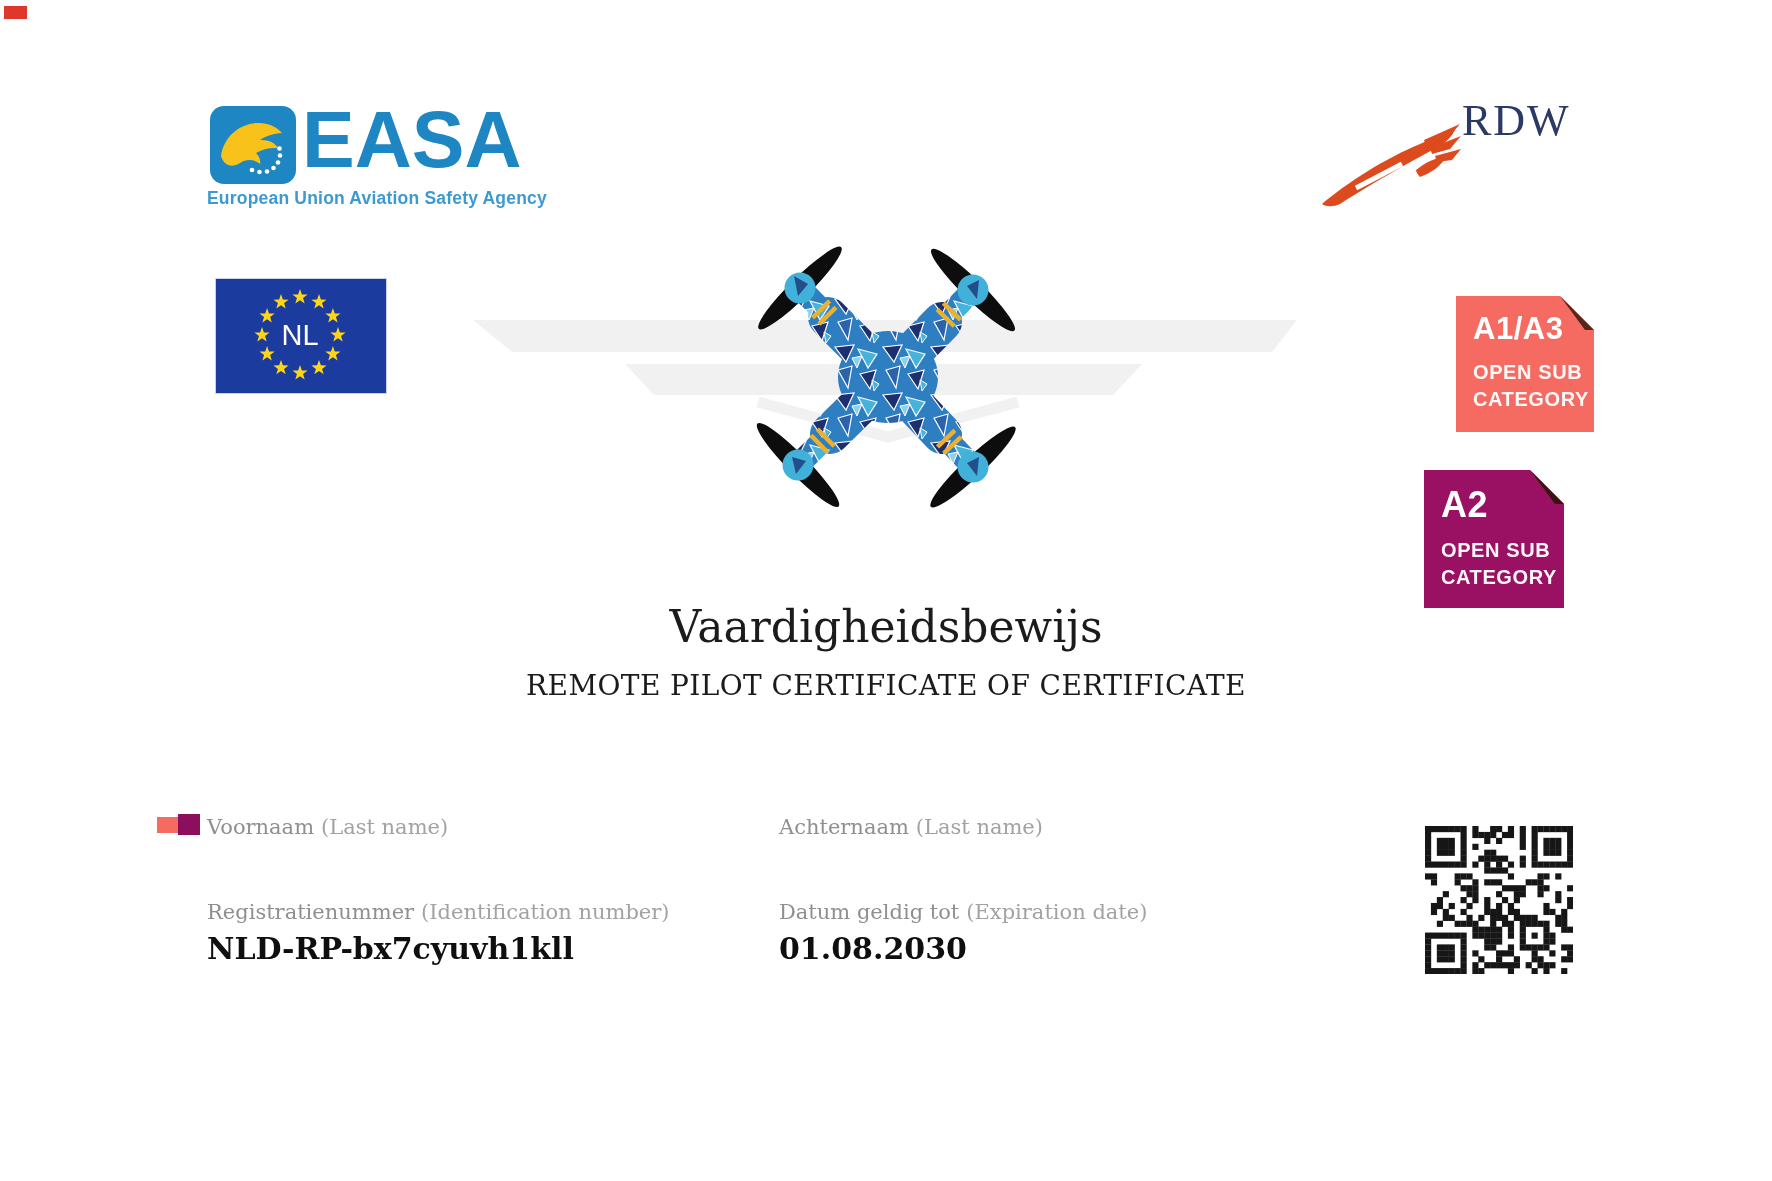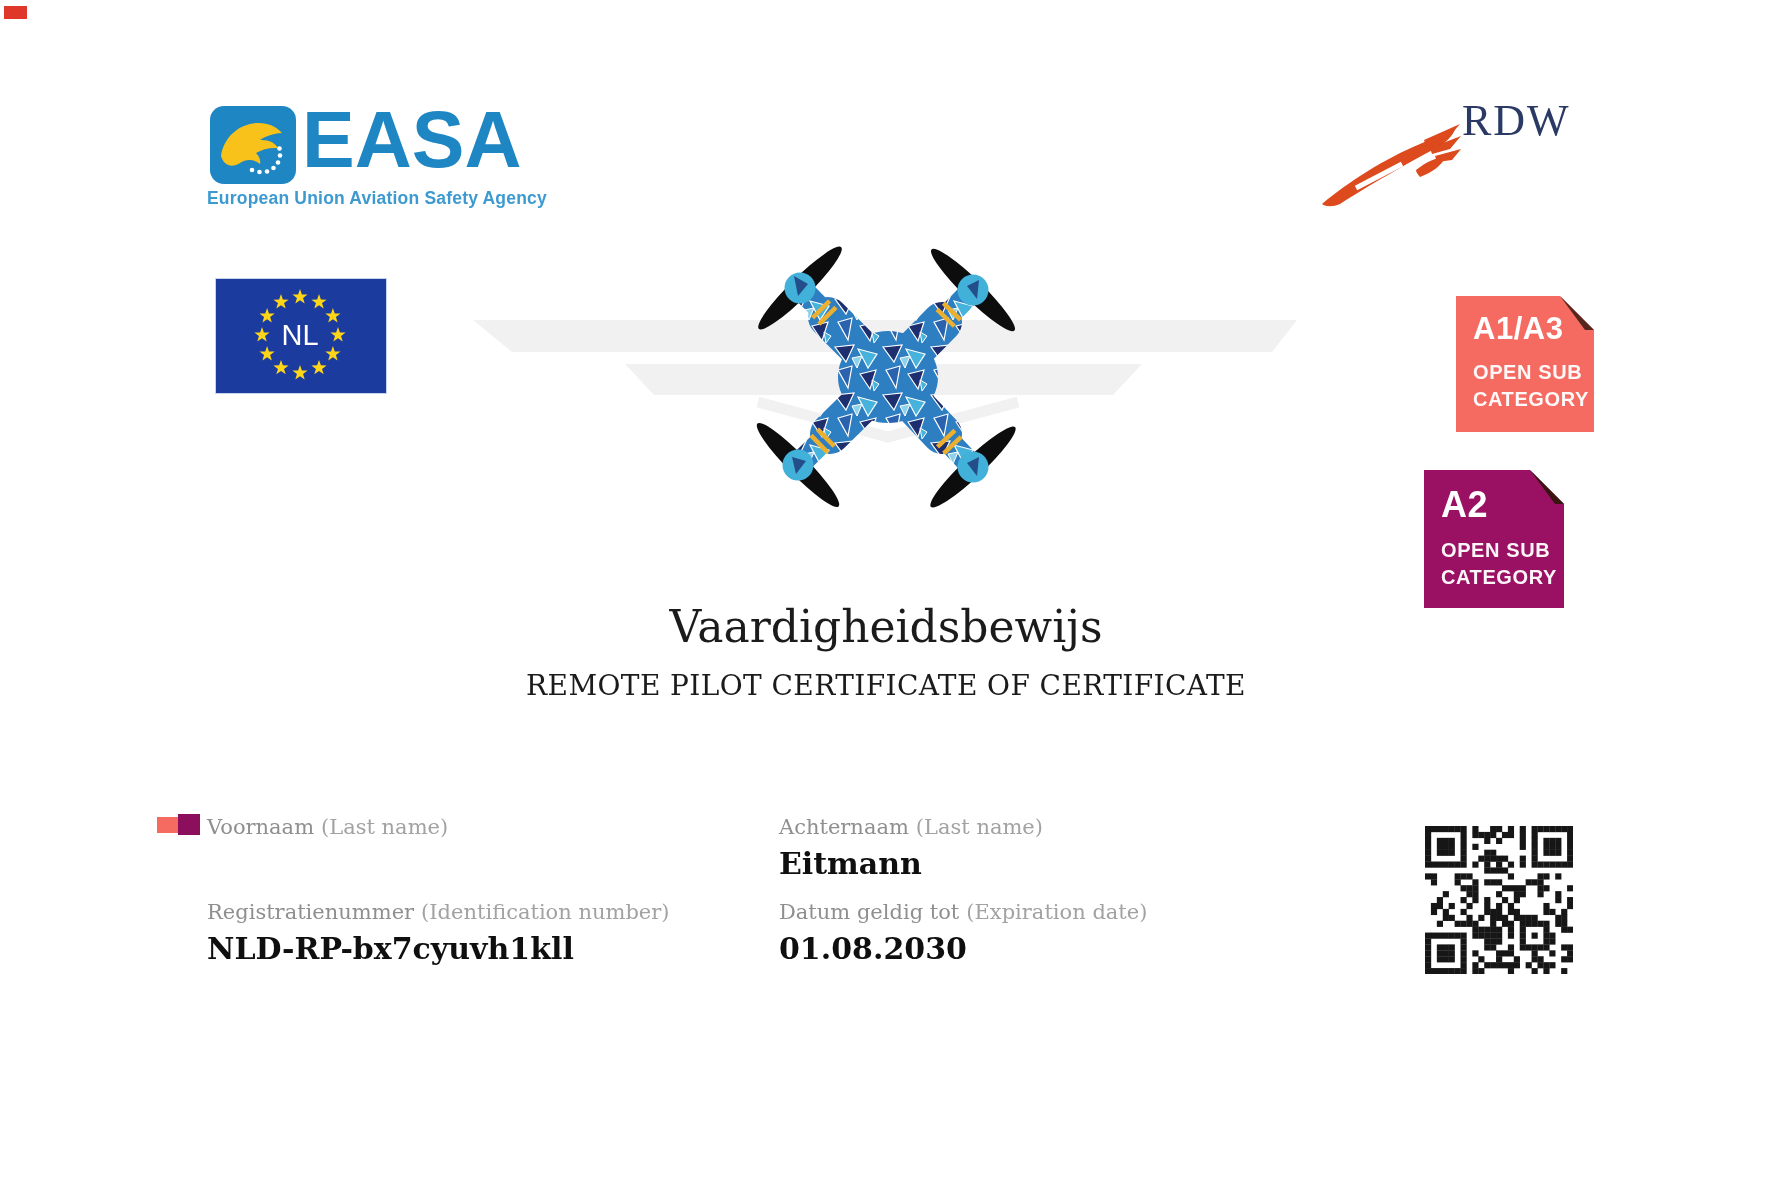--- a/index.html
+++ b/index.html
@@ -236,21 +236,20 @@
 
   <div class="abs swatch" id="swatch-salmon" style="background: rgb(245, 107, 98);"></div>
   <div class="abs swatch" id="swatch-magenta" style="background: rgb(140, 15, 94);"></div>
 
   <div class="abs field" id="field-first-name">
     <div class="label"><span>Voornaam</span><span class="en">(Last name)</span></div>
   </div>
 
   <div class="abs field" id="field-last-name">
     <div class="label"><span>Achternaam</span><span class="en">(Last name)</span></div>
-    <div class="value">Eitmann</div>
   </div>
 
   <div class="abs field" id="field-id-number">
     <div class="label"><span>Registratienummer</span><span class="en">(Identification number)</span></div>
     <div class="value">NLD-RP-bx7cyuvh1kll</div>
   </div>
 
   <div class="abs field" id="field-expiration">
     <div class="label"><span>Datum geldig tot</span><span class="en">(Expiration date)</span></div>
     <div class="value">01.08.2030</div>

